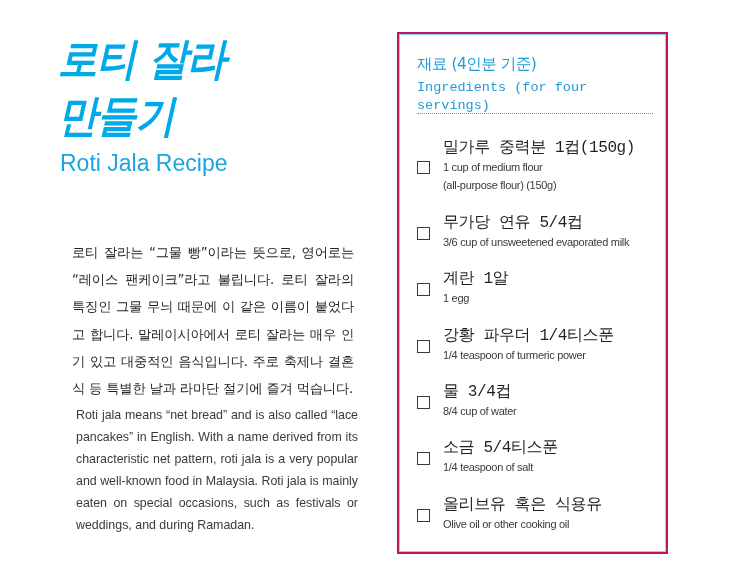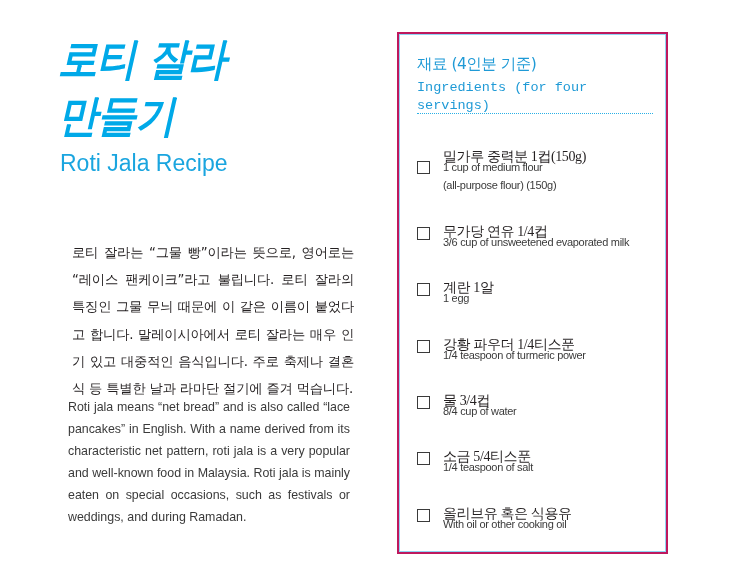--- a/index.html
+++ b/index.html
@@ -58,21 +58,21 @@
       color: #231f20;
       text-align: justify;
       letter-spacing: -0.2px;
     }
 
     .intro-en {
       position: absolute;
       left: 60px;
       top: 388px;
       width: 282px;
-      margin: 8px;
+      margin: 16px;
       font-family: "Liberation Sans", sans-serif;
       font-size: 12.4px;
       line-height: 22px;
       color: #3a3a3a;
       text-align: justify;
     }
 
     
     .ingredients-box {
       position: absolute;
@@ -134,23 +134,23 @@
       left: 18px;
       width: 11px;
       height: 11px;
       border: 1.3px solid #3a3a3a;
       background: #fff;
       cursor: pointer;
     }
     .ingredient .name-ko {
       position: absolute;
       left: 44px;
-      top: 8px;
-      font-family: Liberation Serif, serif;
-      font-size: 14px;
+      top: 0;
+      font-family: Liberation Mono, monospace;
+      font-size: 16px;
       line-height: 17px;
       color: #231f20;
       letter-spacing: -0.4px;
       white-space: nowrap;
     }
     .ingredient .name-en {
       position: absolute;
       left: 44px;
       top: 19px;
       font-family: "Liberation Sans", sans-serif;
@@ -194,21 +194,21 @@
   <ul class="ingredient-list">
     <li class="ingredient" style="top:0px;">
       <span class="checkbox" style="top:21px;"></span>
       <span class="name-ko">밀가루 중력분 1컵(150g)</span>
       <span class="name-en">1 cup of medium flour</span>
       <span class="name-en-2">(all-purpose flour) (150g)</span>
     </li>
 
     <li class="ingredient" style="top:75px;">
       <span class="checkbox" style="top:12px;"></span>
-      <span class="name-ko">무가당 연유 1/4컵</span>
+      <span class="name-ko">무가당 연유 5/4컵</span>
       <span class="name-en">3/6 cup of unsweetened evaporated milk</span>
     </li>
 
     <li class="ingredient" style="top:131px;">
       <span class="checkbox" style="top:12px;"></span>
       <span class="name-ko">계란 1알</span>
       <span class="name-en">1 egg</span>
     </li>
 
     <li class="ingredient" style="top:188px;">
@@ -225,16 +225,16 @@
 
     <li class="ingredient" style="top:300px;">
       <span class="checkbox" style="top:12px;"></span>
       <span class="name-ko">소금 5/4티스푼</span>
       <span class="name-en">1/4 teaspoon of  salt</span>
     </li>
 
     <li class="ingredient" style="top:357px;">
       <span class="checkbox" style="top:12px;"></span>
       <span class="name-ko">올리브유 혹은 식용유</span>
-      <span class="name-en">With oil or other cooking oil</span>
+      <span class="name-en">Olive oil or other cooking oil</span>
     </li>
   </ul>
 </section>
 
 </body></html>

